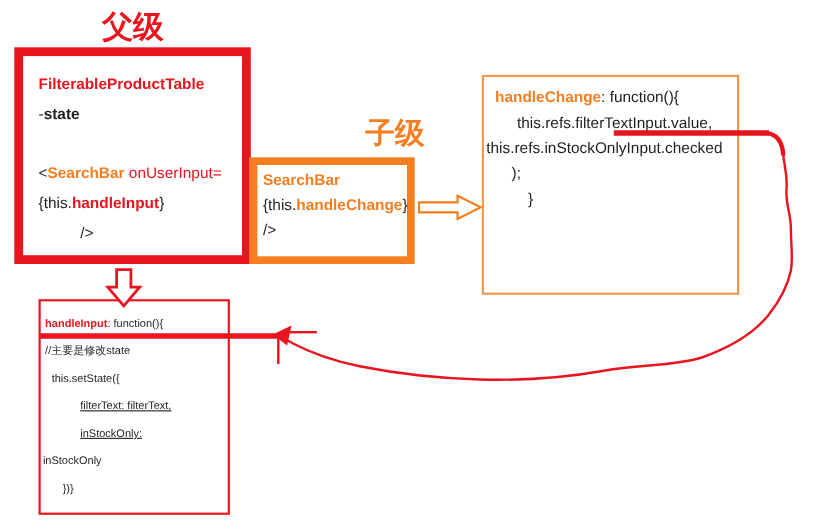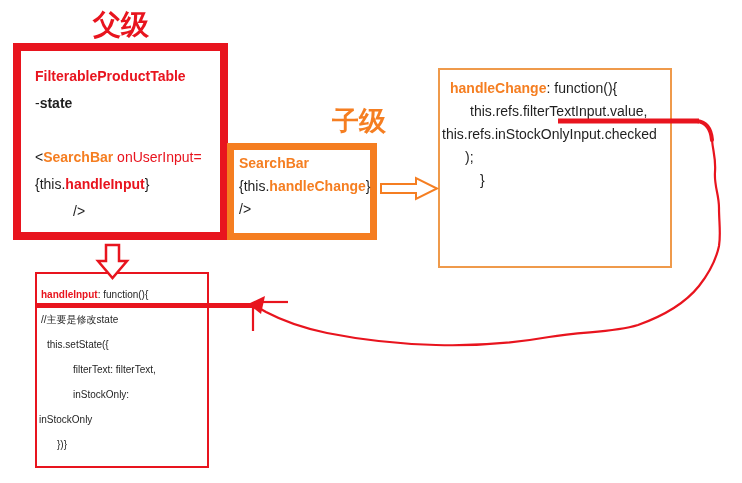--- a/index.html
+++ b/index.html
@@ -39,21 +39,21 @@
     font-size:10px; line-height:25px;
   }
 
   .red-b{color:var(--red); font-weight:bold;}
   .red{color:var(--red);margin-top:20px;}
   .orange-b{color:var(--orange); font-weight:bold;}
   .b{font-weight:bold;}
 
   .pl2{padding-left:2px;} .pl4{padding-left:4px;} .pl10{padding-left:10px;}
   .pl20{padding-left:20px;} .pl25{padding-left:25px;} .pl30{padding-left:30px;}
-  .pl36{padding-left:36px;} .pl38{padding-left:38px;} .pl40{padding-left:40px;}
+  .pl36{padding-left:36px;text-decoration:underline;} .pl38{padding-left:38px;} .pl40{padding-left:40px;}
 
   .overlay{position:absolute; left:0; top:0; pointer-events:none;}
   .stroke-red{stroke:var(--red); fill:none;}
   .fill-red{fill:var(--red); stroke:none;}
   .hollow-red{stroke:var(--red); fill:#fff;}
   .hollow-orange{stroke:var(--orange); fill:#fff;}
 </style>
 </head>
 <body>
 

